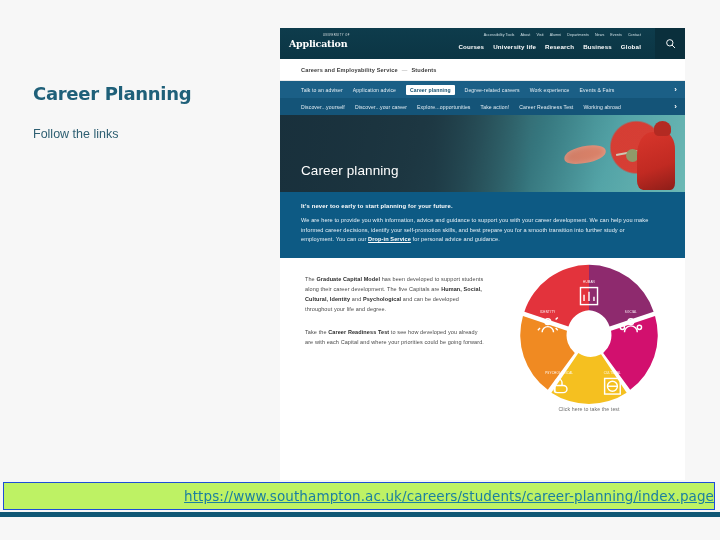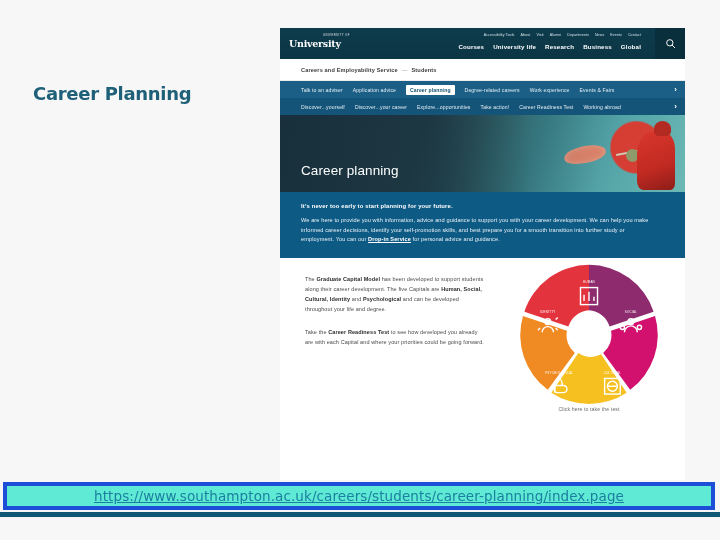--- a/index.html
+++ b/index.html
@@ -333,26 +333,26 @@
     font-family: "Liberation Sans", sans-serif;
   }
 
   
   .url-bar {
     position: absolute;
     left: 3px;
     top: 482px;
     width: 712px;
     height: 28px;
-    background: #5eead4;
-    border: 4px solid #1d4ed8;
+    background: #bef264;
+    border: 1px solid #1d4ed8;
     box-sizing: border-box;
     display: flex;
     align-items: center;
-    justify-content: center;
+    justify-content: flex-end;
   }
   .url-bar a {
     font-family: "DejaVu Sans", sans-serif;
     font-size: 13.5px;
     color: #1b7fa0;
     text-decoration: underline;
     letter-spacing: .1px;
   }
   .bottom-rule {
     position: absolute;
@@ -361,28 +361,29 @@
     width: 720px;
     height: 5px;
     background: #0f5775;
   }
 </style>
 </head>
 <body>
 
 <div class="slide-text">
   <h1 class="slide-title">Career Planning</h1>
+  <p class="slide-sub2">Follow the links</p>
 </div>
 
 <div class="shot">
 
   <div class="site-header">
     <div class="logo">
       <span class="logo-kicker">UNIVERSITY OF</span>
-      <span class="logo-name">University</span>
+      <span class="logo-name">Application</span>
     </div>
 
     <div class="util-nav">
       <span>Accessibility Tools</span>
       <span>About</span>
       <span>Visit</span>
       <span>Alumni</span>
       <span>Departments</span>
       <span>News</span>
       <span>Events</span>

